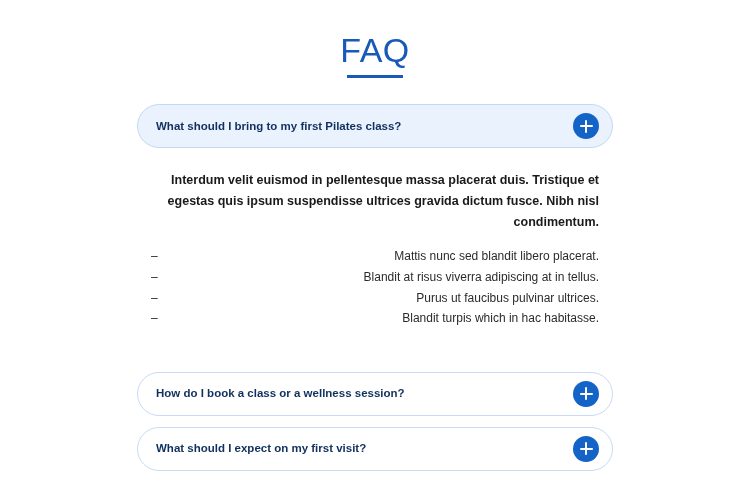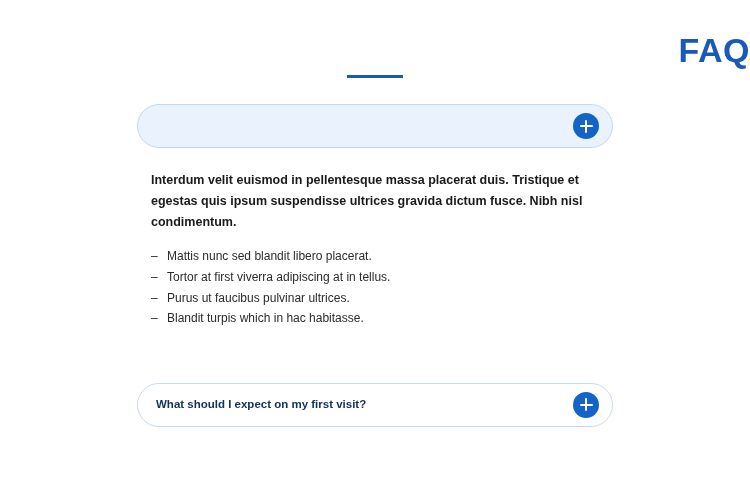--- a/index.html
+++ b/index.html
@@ -13,24 +13,24 @@
     font-family: "Liberation Sans", sans-serif;
     overflow: hidden;
   }
   .page {
     position: relative;
     width: 750px;
     height: 503px;
     box-sizing: border-box;
   }
   .faq-title {
-    text-align: right;
+    text-align: center;
     color: #1959b8;
     font-size: 34px;
-    font-weight: bold;
+    font-weight: normal;
     letter-spacing: 0.5px;
     margin: 0;
     padding-top: 32px;
     padding-bottom: 0;
     line-height: 1.1;
   }
   .title-underline {
     width: 56px;
     height: 3px;
     background: #1959b8;
@@ -91,20 +91,21 @@
   }
   .plus-btn .bar-v {
     position: absolute;
     width: 2px;
     height: 13px;
     background: #ffffff;
     border-radius: 1px;
   }
   .faq-body {
     padding: 22px 14px 0 14px;
+    text-align: right;
   }
   .faq-intro {
     font-size: 12.5px;
     font-weight: bold;
     color: #1a1a1a;
     line-height: 1.65;
     margin: 0 0 14px 0;
   }
   .faq-ul {
     list-style: none;
@@ -136,42 +137,50 @@
 
 <div class="page">
 
   <h1 class="faq-title">FAQ</h1>
   <div class="title-underline"></div>
 
   <div class="faq-list">
 
     <div class="faq-item">
       <div class="faq-header open">
+        <span class="faq-q">What should I bring to my first Pilates class?</span>
         <span class="plus-btn">
           <span class="bar-h"></span>
           <span class="bar-v"></span>
         </span>
       </div>
       <div class="faq-body">
         <p class="faq-intro">Interdum velit euismod in pellentesque massa placerat duis. Tristique et egestas quis ipsum suspendisse ultrices gravida dictum fusce. Nibh nisl condimentum.</p>
         <ul class="faq-ul">
           <li><span class="dash">–</span><span>Mattis nunc sed blandit libero placerat.</span></li>
-          <li><span class="dash">–</span><span>Tortor at first viverra adipiscing at in tellus.</span></li>
+          <li><span class="dash">–</span><span>Blandit at risus viverra adipiscing at in tellus.</span></li>
           <li><span class="dash">–</span><span>Purus ut faucibus pulvinar ultrices.</span></li>
           <li><span class="dash">–</span><span>Blandit turpis which in hac habitasse.</span></li>
         </ul>
       </div>
       <div class="gap-after-body"></div>
     </div>
 
     <div class="faq-item">
       <div class="item-gap"></div>
     </div>
 
     <div class="faq-item">
+      <div class="faq-header">
+        <span class="faq-q">How do I book a class or a wellness session?</span>
+        <span class="plus-btn">
+          <span class="bar-h"></span>
+          <span class="bar-v"></span>
+        </span>
+      </div>
       <div class="item-gap"></div>
     </div>
 
     <div class="faq-item">
       <div class="faq-header">
         <span class="faq-q">What should I expect on my first visit?</span>
         <span class="plus-btn">
           <span class="bar-h"></span>
           <span class="bar-v"></span>
         </span>

